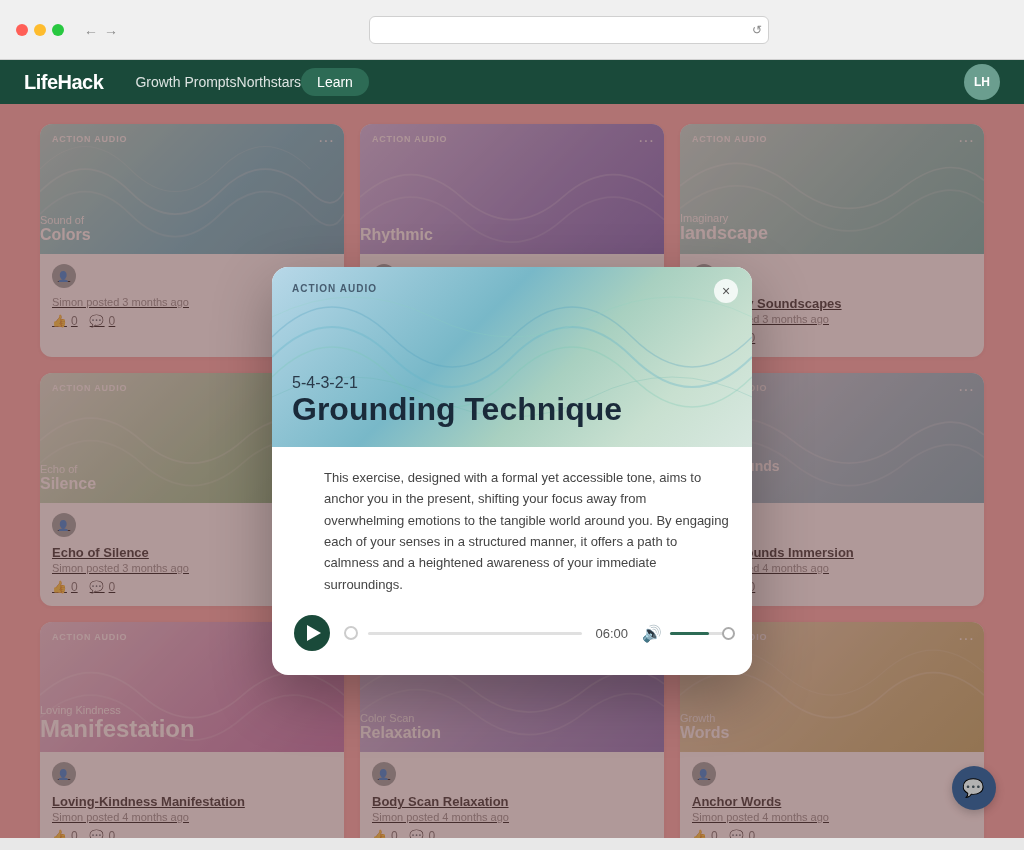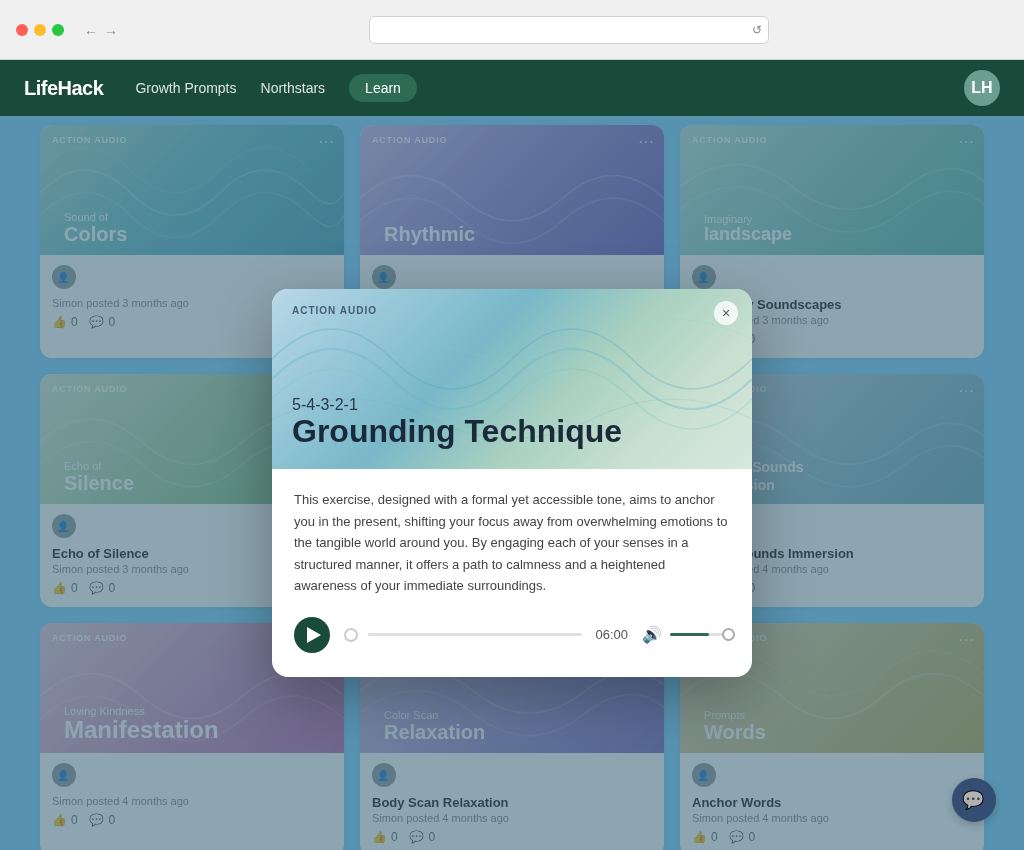--- a/index.html
+++ b/index.html
@@ -33,33 +33,33 @@
       align-items: center;
       justify-content: center;
       border: 1px solid #d0d0d0;
       position: relative;
     }
     .reload-btn { position: absolute; right: 6px; color: #888; font-size: 12px; cursor: pointer; }
 
     
     .app-header {
       background: #1a4a3a;
-      height: 56px;
+      height: 44px;
       display: flex;
       align-items: center;
       padding: 0 24px;
       gap: 32px;
     }
     .logo {
       color: white;
       font-size: 20px;
       font-weight: 700;
       letter-spacing: -0.5px;
     }
-    .nav-links { display: flex; gap: 24px; align-items: center; flex: 1; }
+    .nav-links { display: flex; align-items: center; flex: 1; }
     .nav-link {
       color: rgba(255,255,255,0.85);
       text-decoration: none;
       font-size: 14px;
       cursor: pointer;
       background: none;
       border: none;
       padding: 0;
     }
     .nav-link.active {
@@ -70,32 +70,33 @@
       font-weight: 500;
     }
     .avatar {
       width: 36px; height: 36px;
       border-radius: 50%;
       background: #6b9e8f;
       color: white;
       display: flex;
       align-items: center;
       justify-content: center;
-      font-size: 16px;
+      font-size: 12px;
       font-weight: 600;
       margin-left: auto;
     }
 
     
     .main-content {
-      background: #7dd3fc;
-      padding: 9px 40px;
+      background: #fca5a5;
+      padding: 20px 40px;
       height: calc(850px - 60px - 56px);
       position: relative;
       overflow: hidden;
+      text-decoration: underline;
     }
 
     
     .card-grid {
       display: grid;
       grid-template-columns: repeat(3, 1fr);
       gap: 16px;
     }
 
     .card {
@@ -160,25 +161,25 @@
       position: absolute;
       top: 8px;
       right: 10px;
       color: rgba(255,255,255,0.8);
       font-size: 16px;
       cursor: pointer;
     }
     .card-title-overlay {
       position: absolute;
       bottom: 10px;
-      left: 24px;
+      left: 0;
       color: white;
     }
     .card-title-overlay .subtitle { font-size: 11px; font-weight: 400; opacity: 0.9; }
-    .card-title-overlay .title { font-size: 20px; font-weight: 700; line-height: 1.1; }
+    .card-title-overlay .title { font-size: 16px; font-weight: 700; line-height: 1.1; }
 
     .card-body {
       padding: 10px 12px 12px;
     }
     .card-author-row {
       display: flex;
       align-items: center;
       gap: 8px;
       margin-bottom: 8px;
     }
@@ -279,20 +280,21 @@
     .modal-title { font-size: 32px; font-weight: 800; color: #1a2a3a; line-height: 1.1; }
 
     .modal-body {
       padding: 20px 22px 24px;
     }
     .modal-description {
       font-size: 13px;
       line-height: 1.65;
       color: #444;
       margin-bottom: 20px;
+      margin-left: 30px;
     }
 
     
     .audio-player {
       display: flex;
       align-items: center;
       gap: 14px;
     }
     .play-btn {
       width: 36px; height: 36px;
@@ -577,20 +579,21 @@
         <span class="card-menu">···</span>
         <div class="card-title-overlay">
           <div class="subtitle">Loving Kindness</div>
           <div class="title" style="font-size:24px;">Manifestation</div>
         </div>
       </div>
       <div class="card-body">
         <div class="card-author-row">
           <div class="author-avatar">👤</div>
         </div>
+        <div class="card-title-text">Loving-Kindness Manifestation</div>
         <div class="card-meta">Simon posted 4 months ago</div>
         <div class="card-actions">
           <button class="action-btn">👍 <span>0</span></button>
           <button class="action-btn">💬 <span>0</span></button>
         </div>
       </div>
     </div>
 
     <div class="card">
       <div class="card-image card-image-body">
@@ -620,21 +623,21 @@
 
     <div class="card">
       <div class="card-image card-image-anchor">
         <svg class="wave-overlay" viewBox="0 0 270 130" xmlns="http://www.w3.org/2000/svg">
           <path d="M0,65 Q45,25 90,65 Q135,105 180,65 Q225,25 270,65" fill="none" stroke="rgba(255,255,255,0.4)" stroke-width="1.5"></path>
           <path d="M0,45 Q45,5 90,45 Q135,85 180,45 Q225,5 270,45" fill="none" stroke="rgba(255,255,255,0.25)" stroke-width="1"></path>
         </svg>
         <span class="card-label">ACTION AUDIO</span>
         <span class="card-menu">···</span>
         <div class="card-title-overlay">
-          <div class="subtitle">Prompts</div>
+          <div class="subtitle">Growth</div>
           <div class="title">Words</div>
         </div>
       </div>
       <div class="card-body">
         <div class="card-author-row">
           <div class="author-avatar">👤</div>
         </div>
         <div class="card-title-text">Anchor Words</div>
         <div class="card-meta">Simon posted 4 months ago</div>
         <div class="card-actions">

